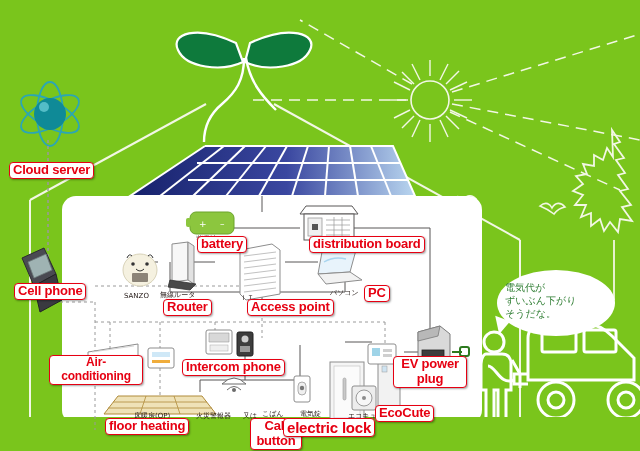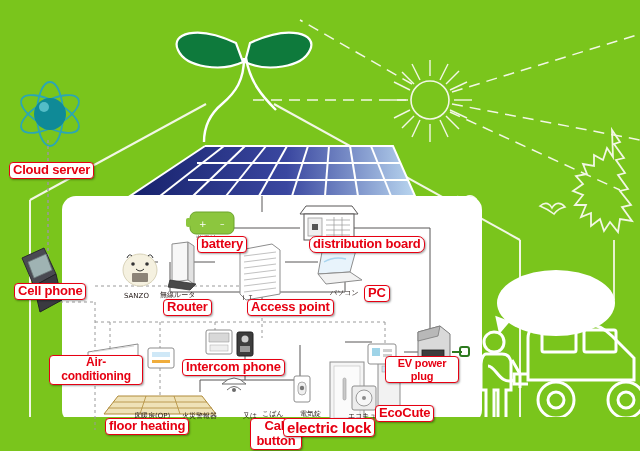--- a/index.html
+++ b/index.html
@@ -395,43 +395,48 @@
       <path d="M418 332 l22 -6 l10 8 l0 32 l-32 0 z" fill="#d9d9d9" stroke="#7a7a7a" stroke-width="1"></path>
       <path d="M418 332 l22 -6 l-2 10 l-20 5 z" fill="#b8b8b8" stroke="#7a7a7a" stroke-width="0.8"></path>
       <rect x="422" y="350" width="22" height="12" fill="#3d3d3d" stroke="#222" stroke-width="0.8"></rect>
       <path d="M452 352 l10 0" stroke="#2d7a1f" stroke-width="2"></path>
       <rect x="460" y="347" width="9" height="9" rx="2" fill="none" stroke="#2d7a1f" stroke-width="2"></rect>
     </g>
   </svg>
 
   <div class="bubbleTail"></div>
   <div class="bubble"></div>
+  <div class="bubbleTxt">
+    <div>電気代が</div>
+    <div>ずいぶん下がり</div>
+    <div>そうだな。</div>
+  </div>
 
   <div class="jp" style="left:124px;top:292px;">SANZO</div>
   <div class="jp" style="left:160px;top:290px;">無線ルータ</div>
   <div class="jp" style="left:240px;top:293px;">ＩＴ</div>
   <div class="jp" style="left:330px;top:288px;">パソコン</div>
   <div class="jp" style="left:196px;top:234px;">蓄電池</div>
   <div class="jp" style="left:310px;top:240px;">分電盤</div>
   <div class="jp" style="left:92px;top:370px;">エアコン</div>
   <div class="jp" style="left:134px;top:411px;">床暖房(OP)</div>
-  <div class="jp" style="left:182px;top:411px;">火災警報器</div>
+  <div class="jp" style="left:196px;top:411px;">火災警報器</div>
   <div class="jp" style="left:243px;top:411px;">又は</div>
   <div class="jp" style="left:262px;top:409px;">こばん</div>
   <div class="jp" style="left:300px;top:409px;">電気錠</div>
   <div class="jp" style="left:348px;top:411px;">エコキュート</div>
   <div class="jp" style="left:400px;top:370px;">コンセント</div>
 
   <div class="lbl" style="left:9px;top:162px;font-size:13px;">Cloud server</div>
 
   <div class="lbl" style="left:14px;top:283px;font-size:13px;">Cell phone</div>
 
   <div class="lbl" style="left:197px;top:236px;font-size:13px;">battery</div>
 
-  <div class="lbl" style="left:309px;top:236px;font-size:13px;border-radius:7px;">distribution board</div>
+  <div class="lbl" style="left:309px;top:236px;font-size:13px;">distribution board</div>
 
   <div class="lbl" style="left:163px;top:299px;font-size:13px;">Router</div>
 
   <div class="lbl" style="left:233px;top:299px;font-size:13px;margin-left:14px;">Access point</div>
 
   <div class="lbl" style="left:364px;top:285px;font-size:13px;">PC</div>
 
   <div class="lbl two" style="left:49px;top:355px;font-size:12px;width:86px;">
     <span>Air-</span><br>
     <span>conditioning</span>
@@ -445,18 +450,18 @@
 
   <div class="lbl two" style="left:250px;top:418px;font-size:13px;width:44px;">
     <span>Call</span><br>
     <span>button</span>
   </div>
 
   <div class="lbl" style="left:283px;top:418px;font-size:15px;">electric lock</div>
 
   <div class="lbl" style="left:375px;top:405px;font-size:13px;">EcoCute</div>
 
-  <div class="lbl two" style="left:385px;top:356px;font-size:11px;width:66px;text-align:center;">
+  <div class="lbl two" style="left:393px;top:356px;font-size:13px;width:66px;text-align:center;">
     <span>EV power</span><br>
     <span>plug</span>
   </div>
 
 </div>
 
 </body></html>

